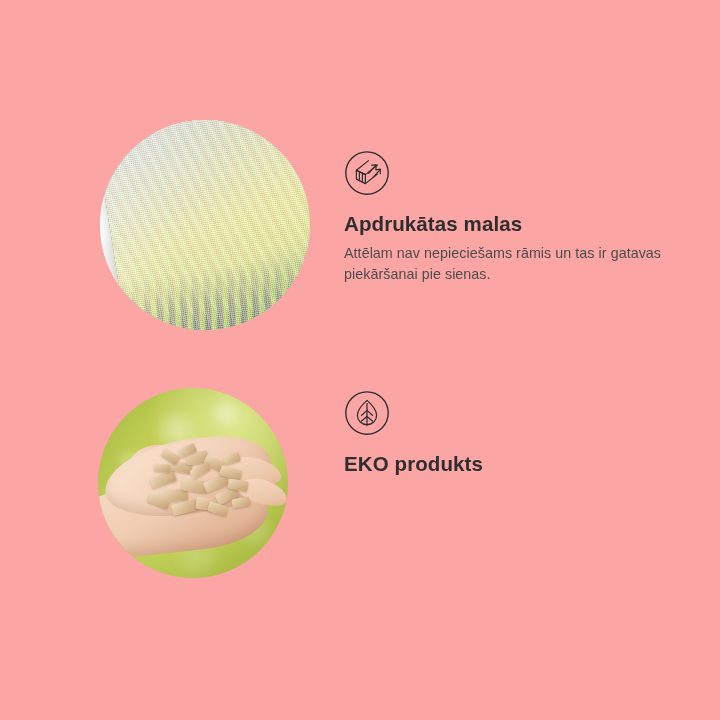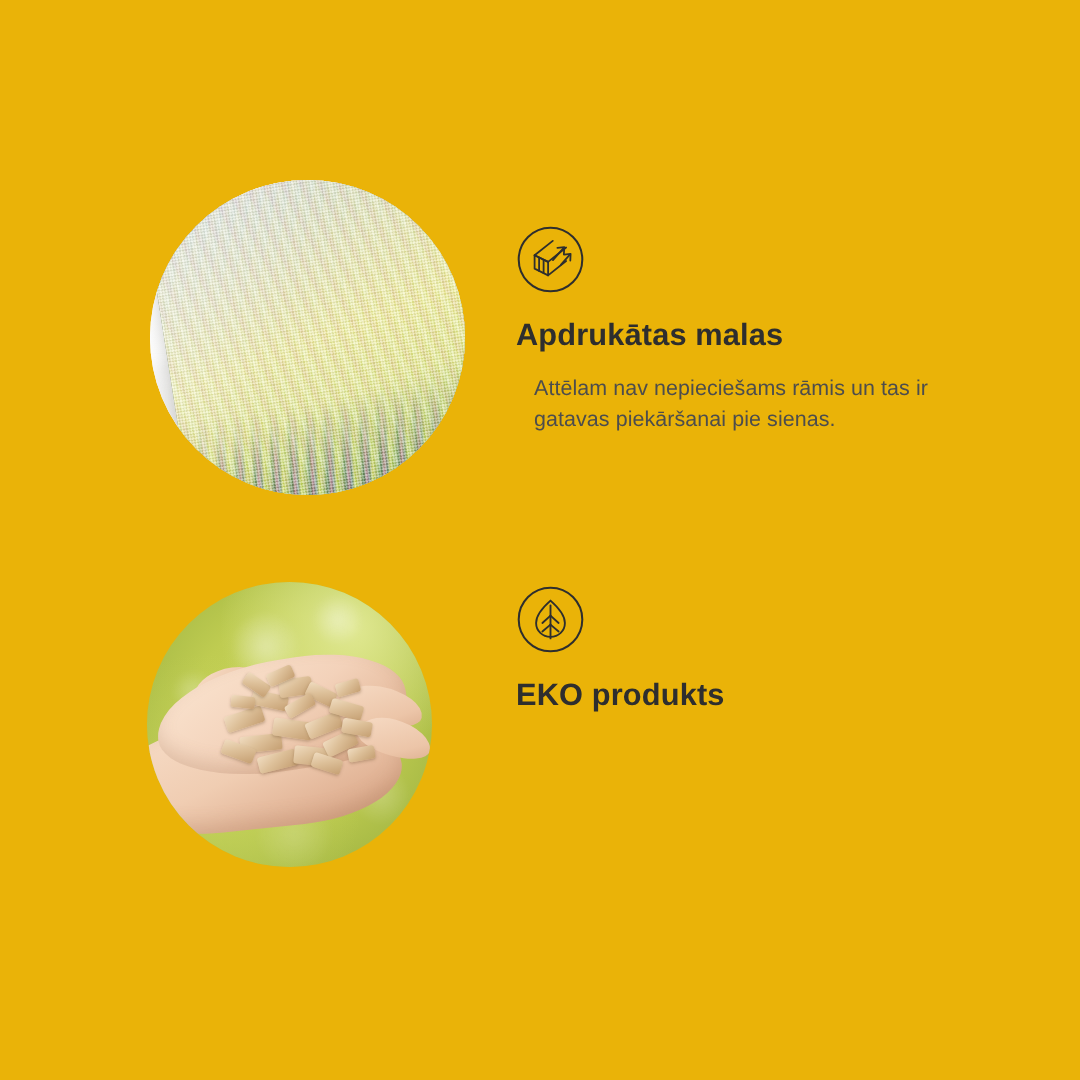--- a/index.html
+++ b/index.html
@@ -13,21 +13,21 @@
     height: 720px;
     background: #f2f2f2;
     font-family: "Liberation Sans", "DejaVu Sans", sans-serif;
     overflow: hidden;
     position: relative;
   }
 
   .page {
     position: absolute;
     inset: 0;
-    background: #eab308;
+    background: #fca5a5;
   }
 
   
   .feature {
     position: absolute;
     display: block;
   }
 
   
   .media-circle {
@@ -260,21 +260,21 @@
 
   .feature-title {
     margin: 0 0 6px 0;
     font-size: 20.5px;
     font-weight: 600;
     line-height: 1.2;
     color: #2e2e2e;
     letter-spacing: 0.1px;
   }
   .feature-desc {
-    margin: 12px;
+    margin: 0;
     font-size: 14.3px;
     line-height: 1.52;
     color: #4d4d4d;
     letter-spacing: 0.05px;
     max-width: 325px;
   }
 </style>
 </head>
 <body>
 

